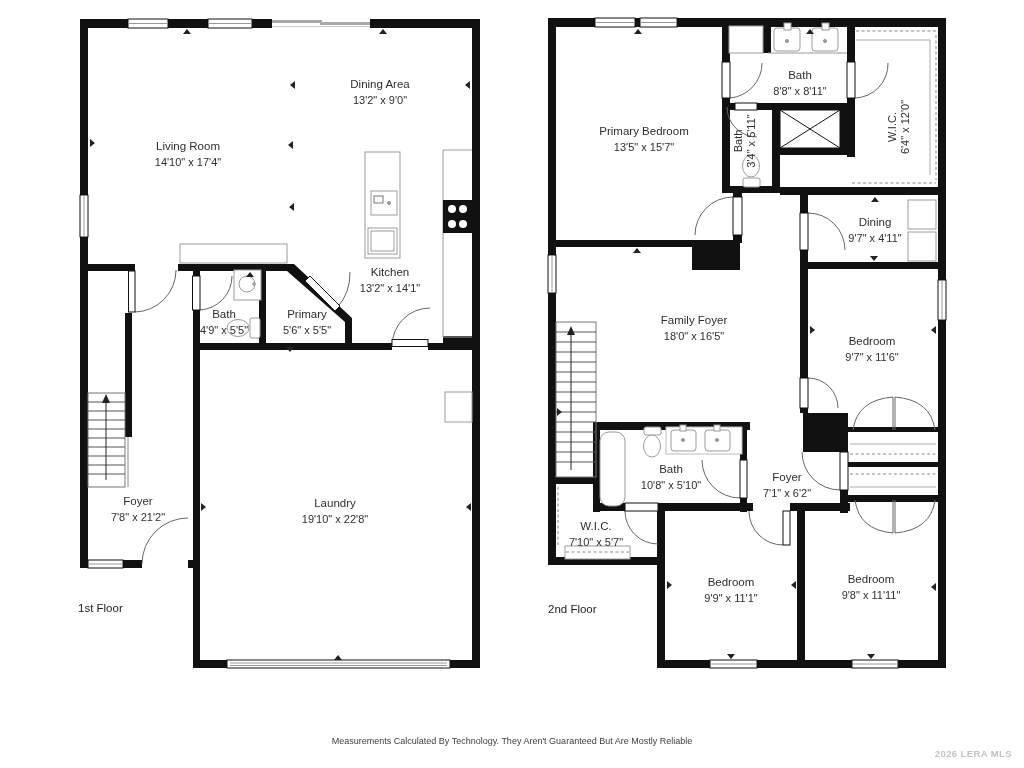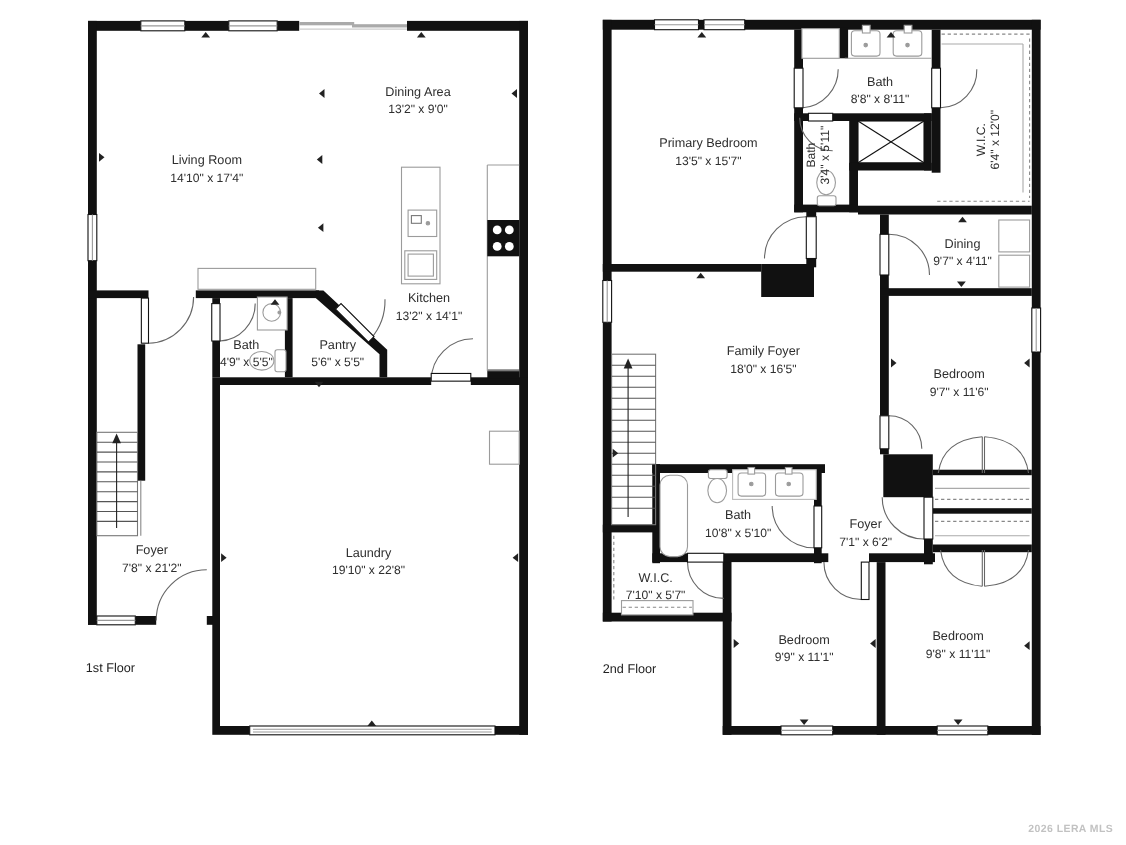--- a/index.html
+++ b/index.html
@@ -380,21 +380,21 @@
 </div>
 <div class="lbl" style="left:390px;top:280px">
   <span class="nm">Kitchen</span>
   <span class="dm">13'2" x 14'1"</span>
 </div>
 <div class="lbl" style="left:224px;top:322px">
   <span class="nm">Bath</span>
   <span class="dm">4'9" x 5'5"</span>
 </div>
 <div class="lbl" style="left:307px;top:322px">
-  <span class="nm">Pantry</span>
+  <span class="nm">Primary</span>
   <span class="dm">5'6" x 5'5"</span>
 </div>
 <div class="lbl" style="left:138px;top:509px">
   <span class="nm">Foyer</span>
   <span class="dm">7'8" x 21'2"</span>
 </div>
 <div class="lbl" style="left:335px;top:511px">
   <span class="nm">Laundry</span>
   <span class="dm">19'10" x 22'8"</span>
 </div>
@@ -439,15 +439,16 @@
 <div class="lbl" style="left:731px;top:590px">
   <span class="nm">Bedroom</span>
   <span class="dm">9'9" x 11'1"</span>
 </div>
 <div class="lbl" style="left:871px;top:587px">
   <span class="nm">Bedroom</span>
   <span class="dm">9'8" x 11'11"</span>
 </div>
 <div class="floor-tag" style="left:548px;top:603px">2nd Floor</div>
 
+<div class="disclaimer">Measurements Calculated By Technology. They Aren't Guaranteed But Are Mostly Reliable</div>
 <div class="watermark">2026 LERA MLS</div>
 
 </div>
 
 </body></html>

